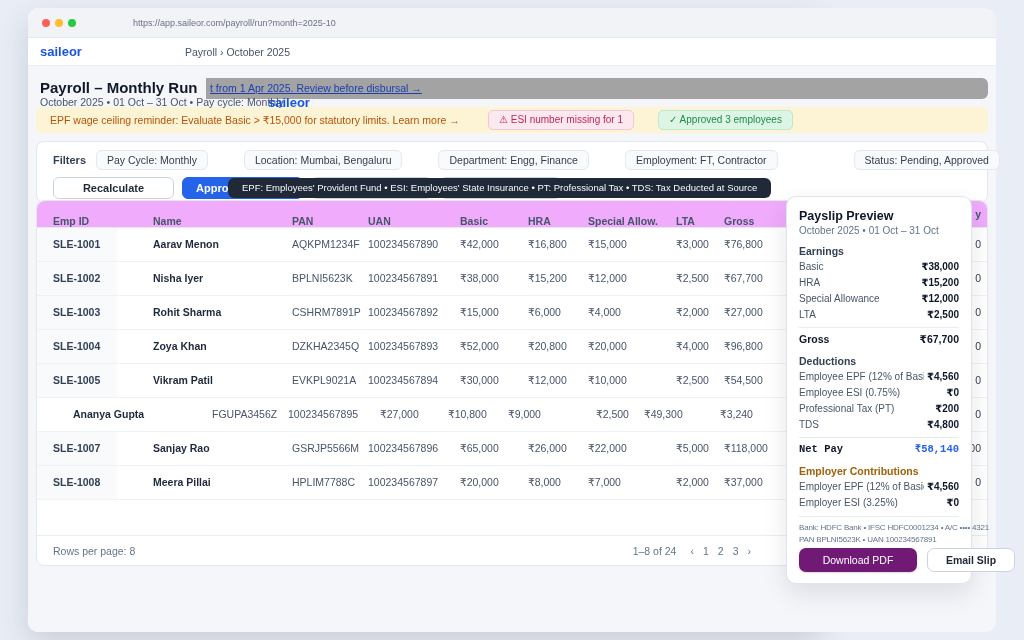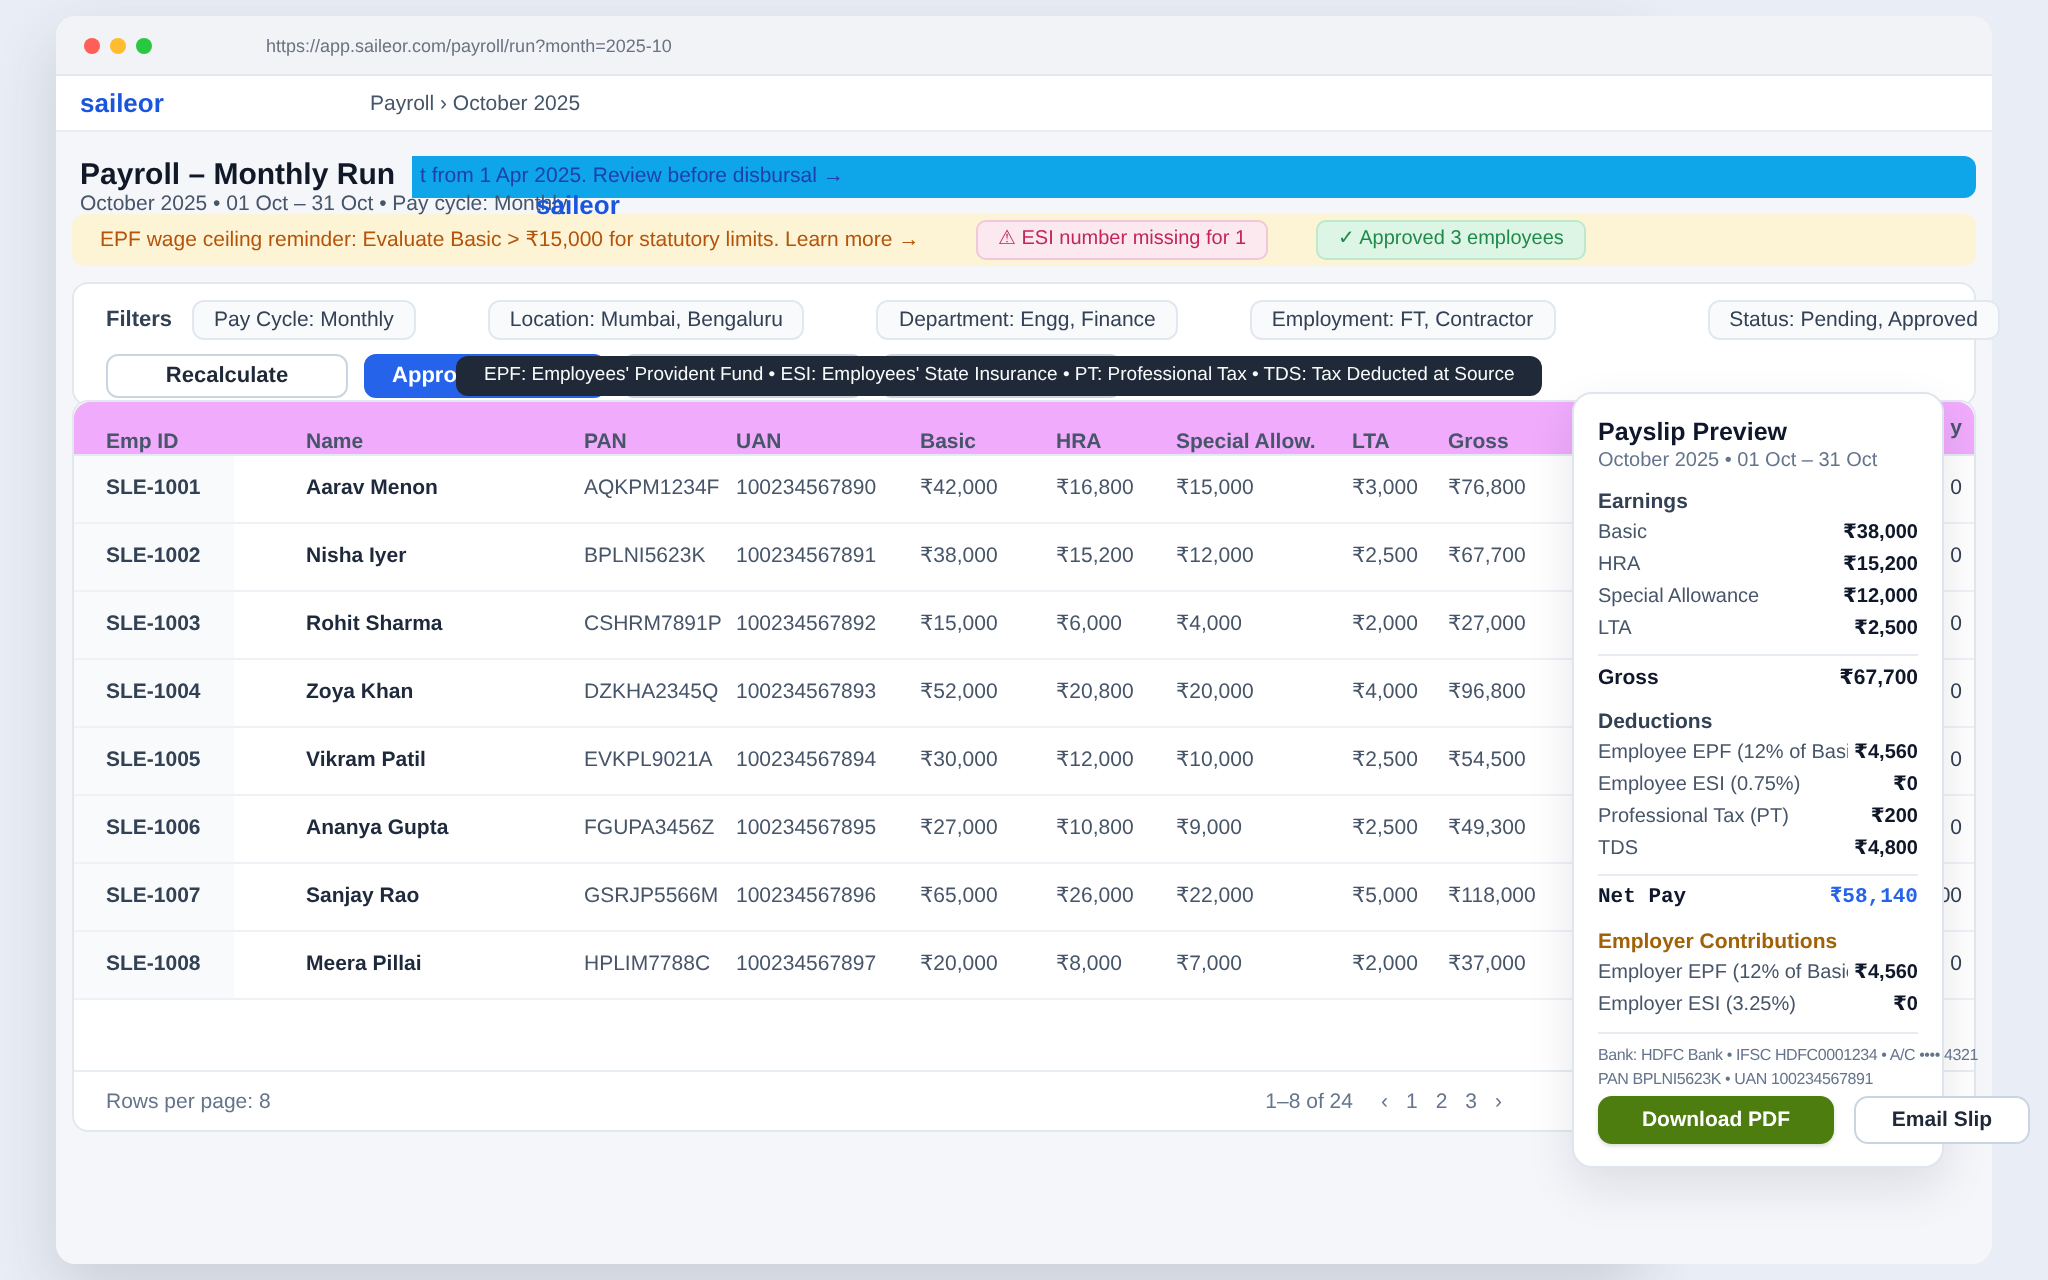--- a/index.html
+++ b/index.html
@@ -12,22 +12,22 @@
             border-bottom:1px solid #e3e7ee; border-radius:10px 10px 0 0; }
   .dot { position:absolute; top:11px; width:8px; height:8px; border-radius:50%; }
   .dot.red{left:14px;background:#ff5f57;} .dot.yellow{left:27px;background:#febc2e;} .dot.green{left:40px;background:#28c840;}
   .url { position:absolute; left:105px; top:0; line-height:30px; font-size:9px; color:#6b7280; white-space:nowrap; }
   
   .appbar { position:absolute; left:0; top:30px; width:968px; height:28px; background:#fff; border-bottom:1px solid #eaeef3; }
   .logo { position:absolute; left:12px; top:0; line-height:28px; font-size:13px; font-weight:bold; color:#1a56db; }
   .crumb { position:absolute; left:157px; top:0; line-height:28px; font-size:10.5px; color:#475569; }
   .content { position:absolute; left:0; top:58px; width:968px; height:566px; background:#f4f6fa; border-radius:0 0 10px 10px; }
   
-  .info-banner { position:absolute; left:8px; top:70px; width:952px; height:21px; background:#0ea5e9; border-radius:6px;
-                 z-index:1; font-size:10.5px; color:#1e40af; line-height:21px; padding-left:174px; white-space:nowrap; overflow:hidden; }
+  .info-banner { position:absolute; left:8px; top:70px; width:952px; height:21px; background:#a3a3a3; border-radius:6px;
+                 z-index:1; font-size:10.5px; color:#1e40af; line-height:21px; padding-left:174px; white-space:nowrap; overflow:hidden;text-decoration:underline; }
   .page-title { position:absolute; left:8px; top:66px; width:170px; height:27px; background:#f4f6fa; z-index:2;
                 font-size:15px; font-weight:bold; color:#111827; line-height:27px; padding-left:4px; white-space:nowrap; }
   .page-subtitle { position:absolute; left:12px; top:89px; font-size:10.5px; line-height:11px; color:#475569; z-index:2; white-space:nowrap; }
   .stray-logo { position:absolute; left:240px; top:87px; font-size:13px; font-weight:bold; color:#1a56db; z-index:3; }
   
   .warn-banner { position:absolute; left:8px; top:99px; width:952px; height:26px; background:#fdf4d5; border-radius:6px; z-index:1; }
   .warn-text { position:absolute; left:14px; top:0; line-height:26px; font-size:10.5px; color:#b45309; white-space:nowrap; }
   .badge { position:absolute; top:3px; height:20px; line-height:18px; border-radius:5px; font-size:10px; padding:0 10px; border:1px solid; white-space:nowrap; }
   .badge.esi { left:452px; background:#fce8ef; border-color:#f3c6d8; color:#c2255c; }
   .badge.ok  { left:622px; background:#ddf5e4; border-color:#bce8cb; color:#1f8a4c; }
@@ -83,21 +83,21 @@
   .pl { color:#475569; white-space:nowrap; }
   .pv { color:#0f172a; font-weight:bold; white-space:nowrap; }
   .overlap .pv { position:absolute; right:0; top:0; background:#fff; padding-left:3px; }
   .prow.total { margin-top:6px; padding-top:5px; border-top:1px solid #e7ecf2; font-size:10.5px; }
   .total .pl { color:#0f172a; font-weight:bold; }
   .net { font-size:11px;font-family:Liberation Mono, monospace; }
   .net .pv { color:#2563eb; }
   .pbank { margin-top:7px; padding-top:5px; border-top:1px solid #e7ecf2; font-size:8px; letter-spacing:-0.2px;
            color:#64748b; line-height:12px; white-space:nowrap; }
   .pbtns { position:absolute; left:12px; bottom:11px; display:flex; gap:10px; }
-  .btn-pdf { width:118px; height:24px; background:#4d7c0f; color:#fff; border-radius:7px; font-size:10.5px; font-weight:bold;
+  .btn-pdf { width:118px; height:24px; background:#701a75; color:#fff; border-radius:7px; font-size:10.5px; font-weight:normal;
              display:flex; align-items:center; justify-content:center; box-shadow:0 1px 2px rgba(0,0,0,.15); }
   .btn-email { width:88px; height:24px; background:#fff; border:1px solid #cbd5e1; color:#1f2937; border-radius:7px;
                font-size:10.5px; font-weight:bold; display:flex; align-items:center; justify-content:center; }
 </style>
 </head>
 <body>
 
 <div class="stage">
   <div class="window">
 
@@ -229,21 +229,20 @@
             <div class="td c5">₹30,000</div>
             <div class="td c6">₹12,000</div>
             <div class="td c7">₹10,000</div>
             <div class="td c8">₹2,500</div>
             <div class="td c9">₹54,500</div>
             <div class="td c10">₹3,600</div>
             <div class="td ce">0</div>
           </div>
 
           <div class="tr">
-            <div class="td c1">SLE-1006</div>
             <div class="td c2">Ananya Gupta</div>
             <div class="td c3">FGUPA3456Z</div>
             <div class="td c4">100234567895</div>
             <div class="td c5">₹27,000</div>
             <div class="td c6">₹10,800</div>
             <div class="td c7">₹9,000</div>
             <div class="td c8">₹2,500</div>
             <div class="td c9">₹49,300</div>
             <div class="td c10">₹3,240</div>
             <div class="td ce">0</div>

